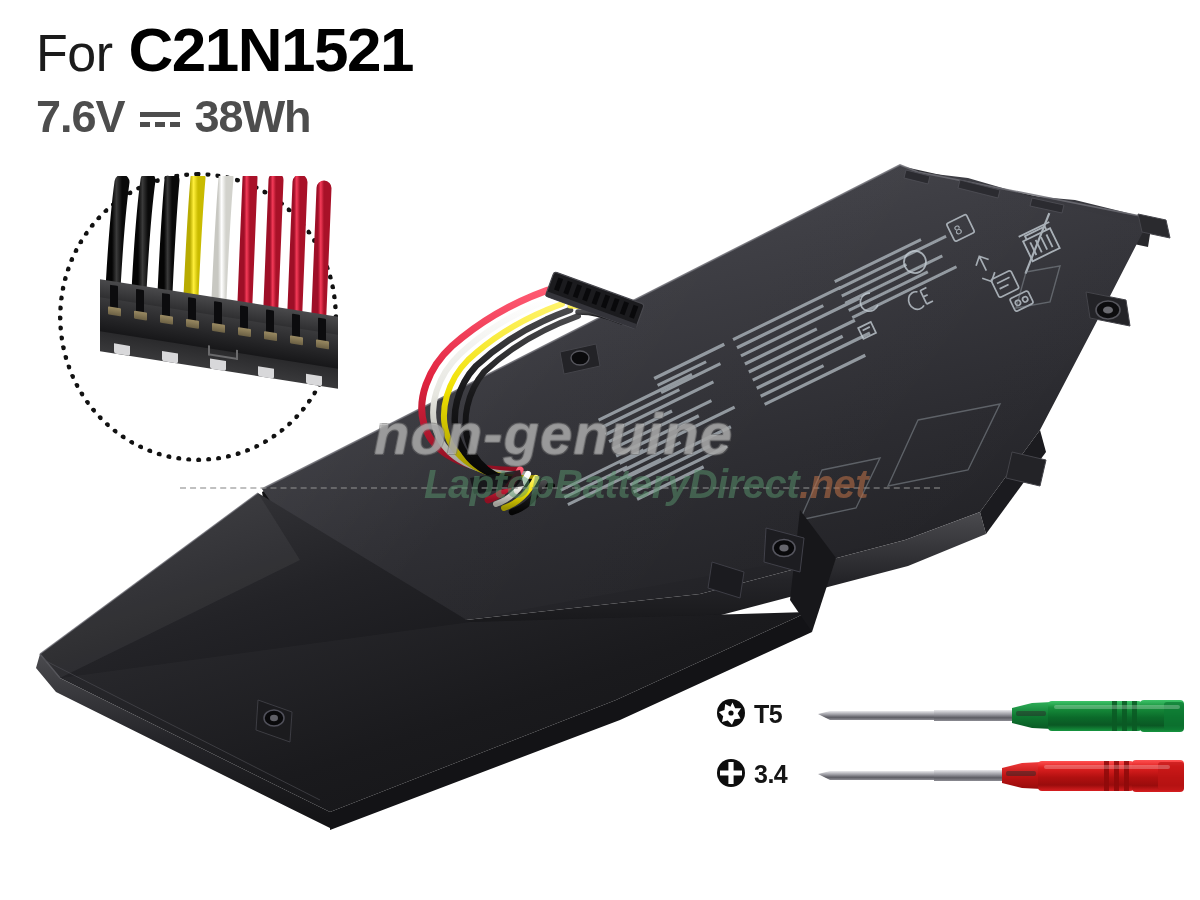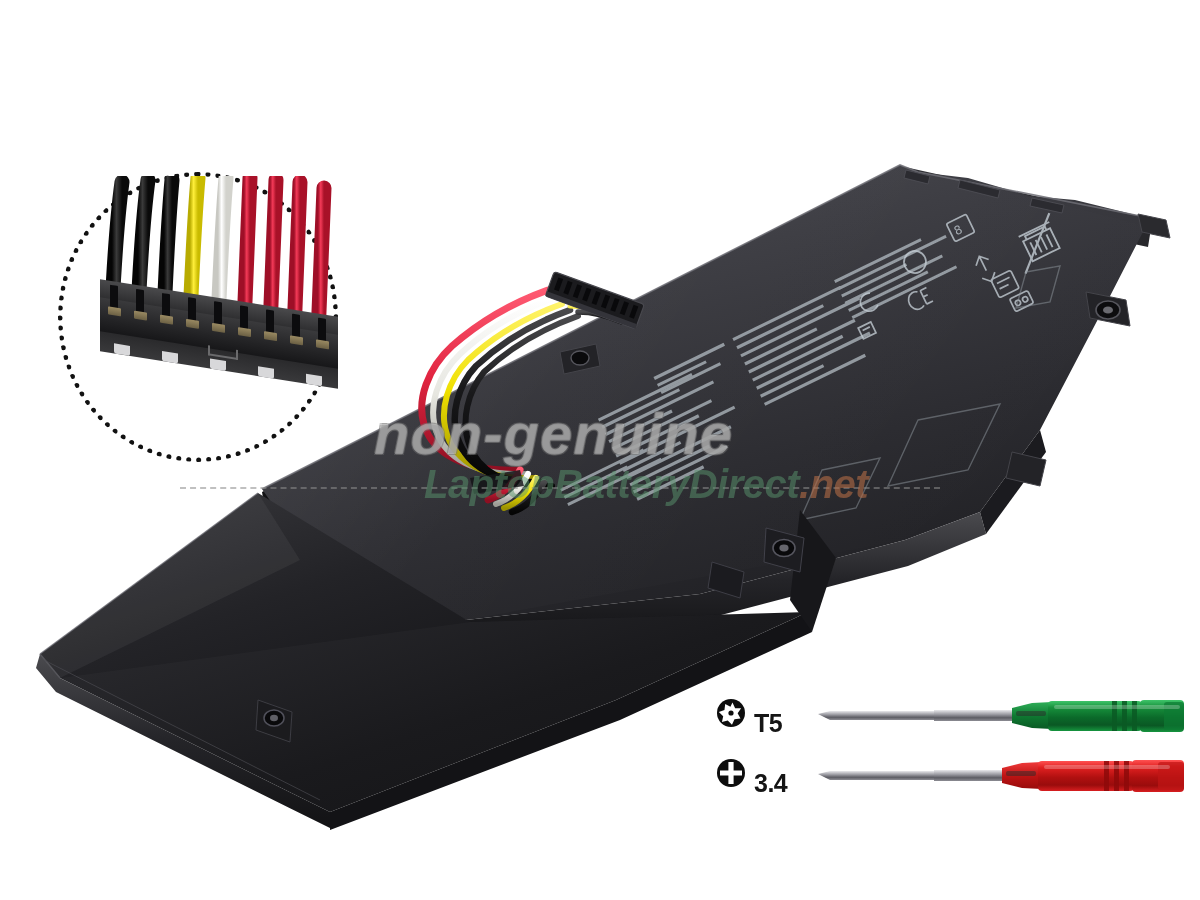--- a/index.html
+++ b/index.html
@@ -219,21 +219,21 @@
   .bit-icon {
     position: absolute;
     left: 0;
     top: 8px;
     width: 30px;
     height: 30px;
   }
   .bit-label {
     position: absolute;
     left: 38px;
-    top: 19px;
+    top: 10px;
     font-size: 25px;
     font-weight: 700;
     color: #151515;
     letter-spacing: -0.5px;
   }
   .driver {
     position: absolute;
     left: 100px;
     top: 9px;
     width: 370px;
@@ -248,20 +248,36 @@
     color: #2d2d2d;
     letter-spacing: -0.9px;
     white-space: nowrap;
   }
 </style>
 </head>
 <body>
 
 <div id="stage">
 
+  <div id="header-block">
+    <div id="title-line">
+      <span id="title-for">For</span>
+      <span id="title-model">C21N1521</span>
+    </div>
+    <div id="spec-line">
+      <span class="spec-text">7.6V</span>
+      <span id="dc-symbol">
+        <span class="dc-solid"></span>
+        <span class="dc-dash d1"></span>
+        <span class="dc-dash d2"></span>
+        <span class="dc-dash d3"></span>
+      </span>
+      <span class="spec-text">38Wh</span>
+    </div>
+  </div>
 
   <div id="inset-circle"></div>
 
   <div id="connector-photo">
     
     <svg width="270" height="215" viewBox="0 0 270 215">
       <defs>
         <linearGradient id="wblk" x1="0" y1="0" x2="1" y2="0">
           <stop offset="0%" stop-color="#050505"></stop>
             <stop offset="45%" stop-color="#3a3a3a"></stop>

